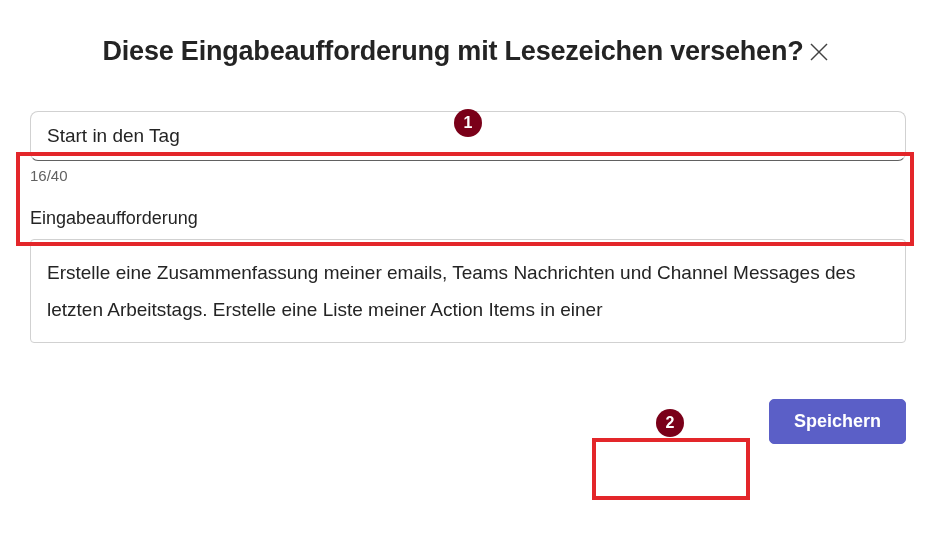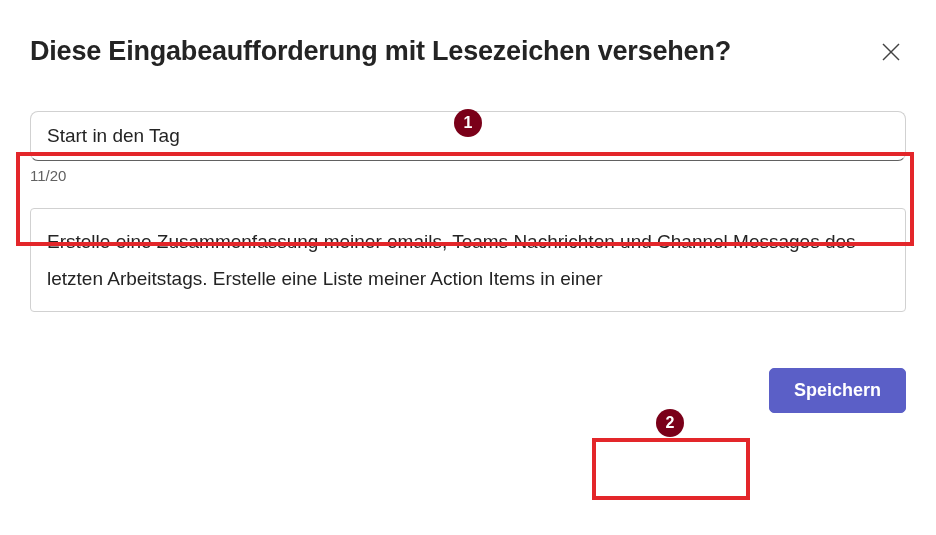--- a/index.html
+++ b/index.html
@@ -7,21 +7,21 @@
     font-family: "Segoe UI", -apple-system, BlinkMacSystemFont, sans-serif;
     background: #ffffff;
     width: 936px;
     height: 535px;
     padding: 36px 30px 30px 30px;
     color: #242424;
     position: relative;
   }
   .dialog-header {
     display: flex;
-    justify-content: space-between;
+    justify-content: center;
     align-items: center;
     margin-bottom: 44px;
   }
   .dialog-title {
     font-size: 27px;
     font-weight: 600;
     color: #242424;
     letter-spacing: -0.2px;
   }
   .close-btn {
@@ -132,24 +132,25 @@
   <button class="close-btn">
     <svg viewBox="0 0 18 18">
       <line x1="1" y1="1" x2="17" y2="17"></line>
       <line x1="17" y1="1" x2="1" y2="17"></line>
     </svg>
   </button>
 </div>
 
 <div class="field-group">
   <input type="text" class="text-input" value="Start in den Tag" style="">
-  <div class="char-counter">11/20</div>
+  <div class="char-counter">16/40</div>
 </div>
 
 <div class="field-group">
+  <label class="field-label">Eingabeaufforderung</label>
   <textarea class="textarea-box" style="">Erstelle eine Zusammenfassung meiner emails, Teams Nachrichten und Channel Messages des letzten Arbeitstags. Erstelle eine Liste meiner Action Items in einer</textarea>
 </div>
 
 <div class="button-row">
   <button class="btn btn-primary">Speichern</button>
 </div>
 
 <div class="anno-badge" style="left:454px; top:109px;">1</div>
 <div class="anno-highlight" style="left:16px; top:152px; width:898px; height:94px;"></div>
 

